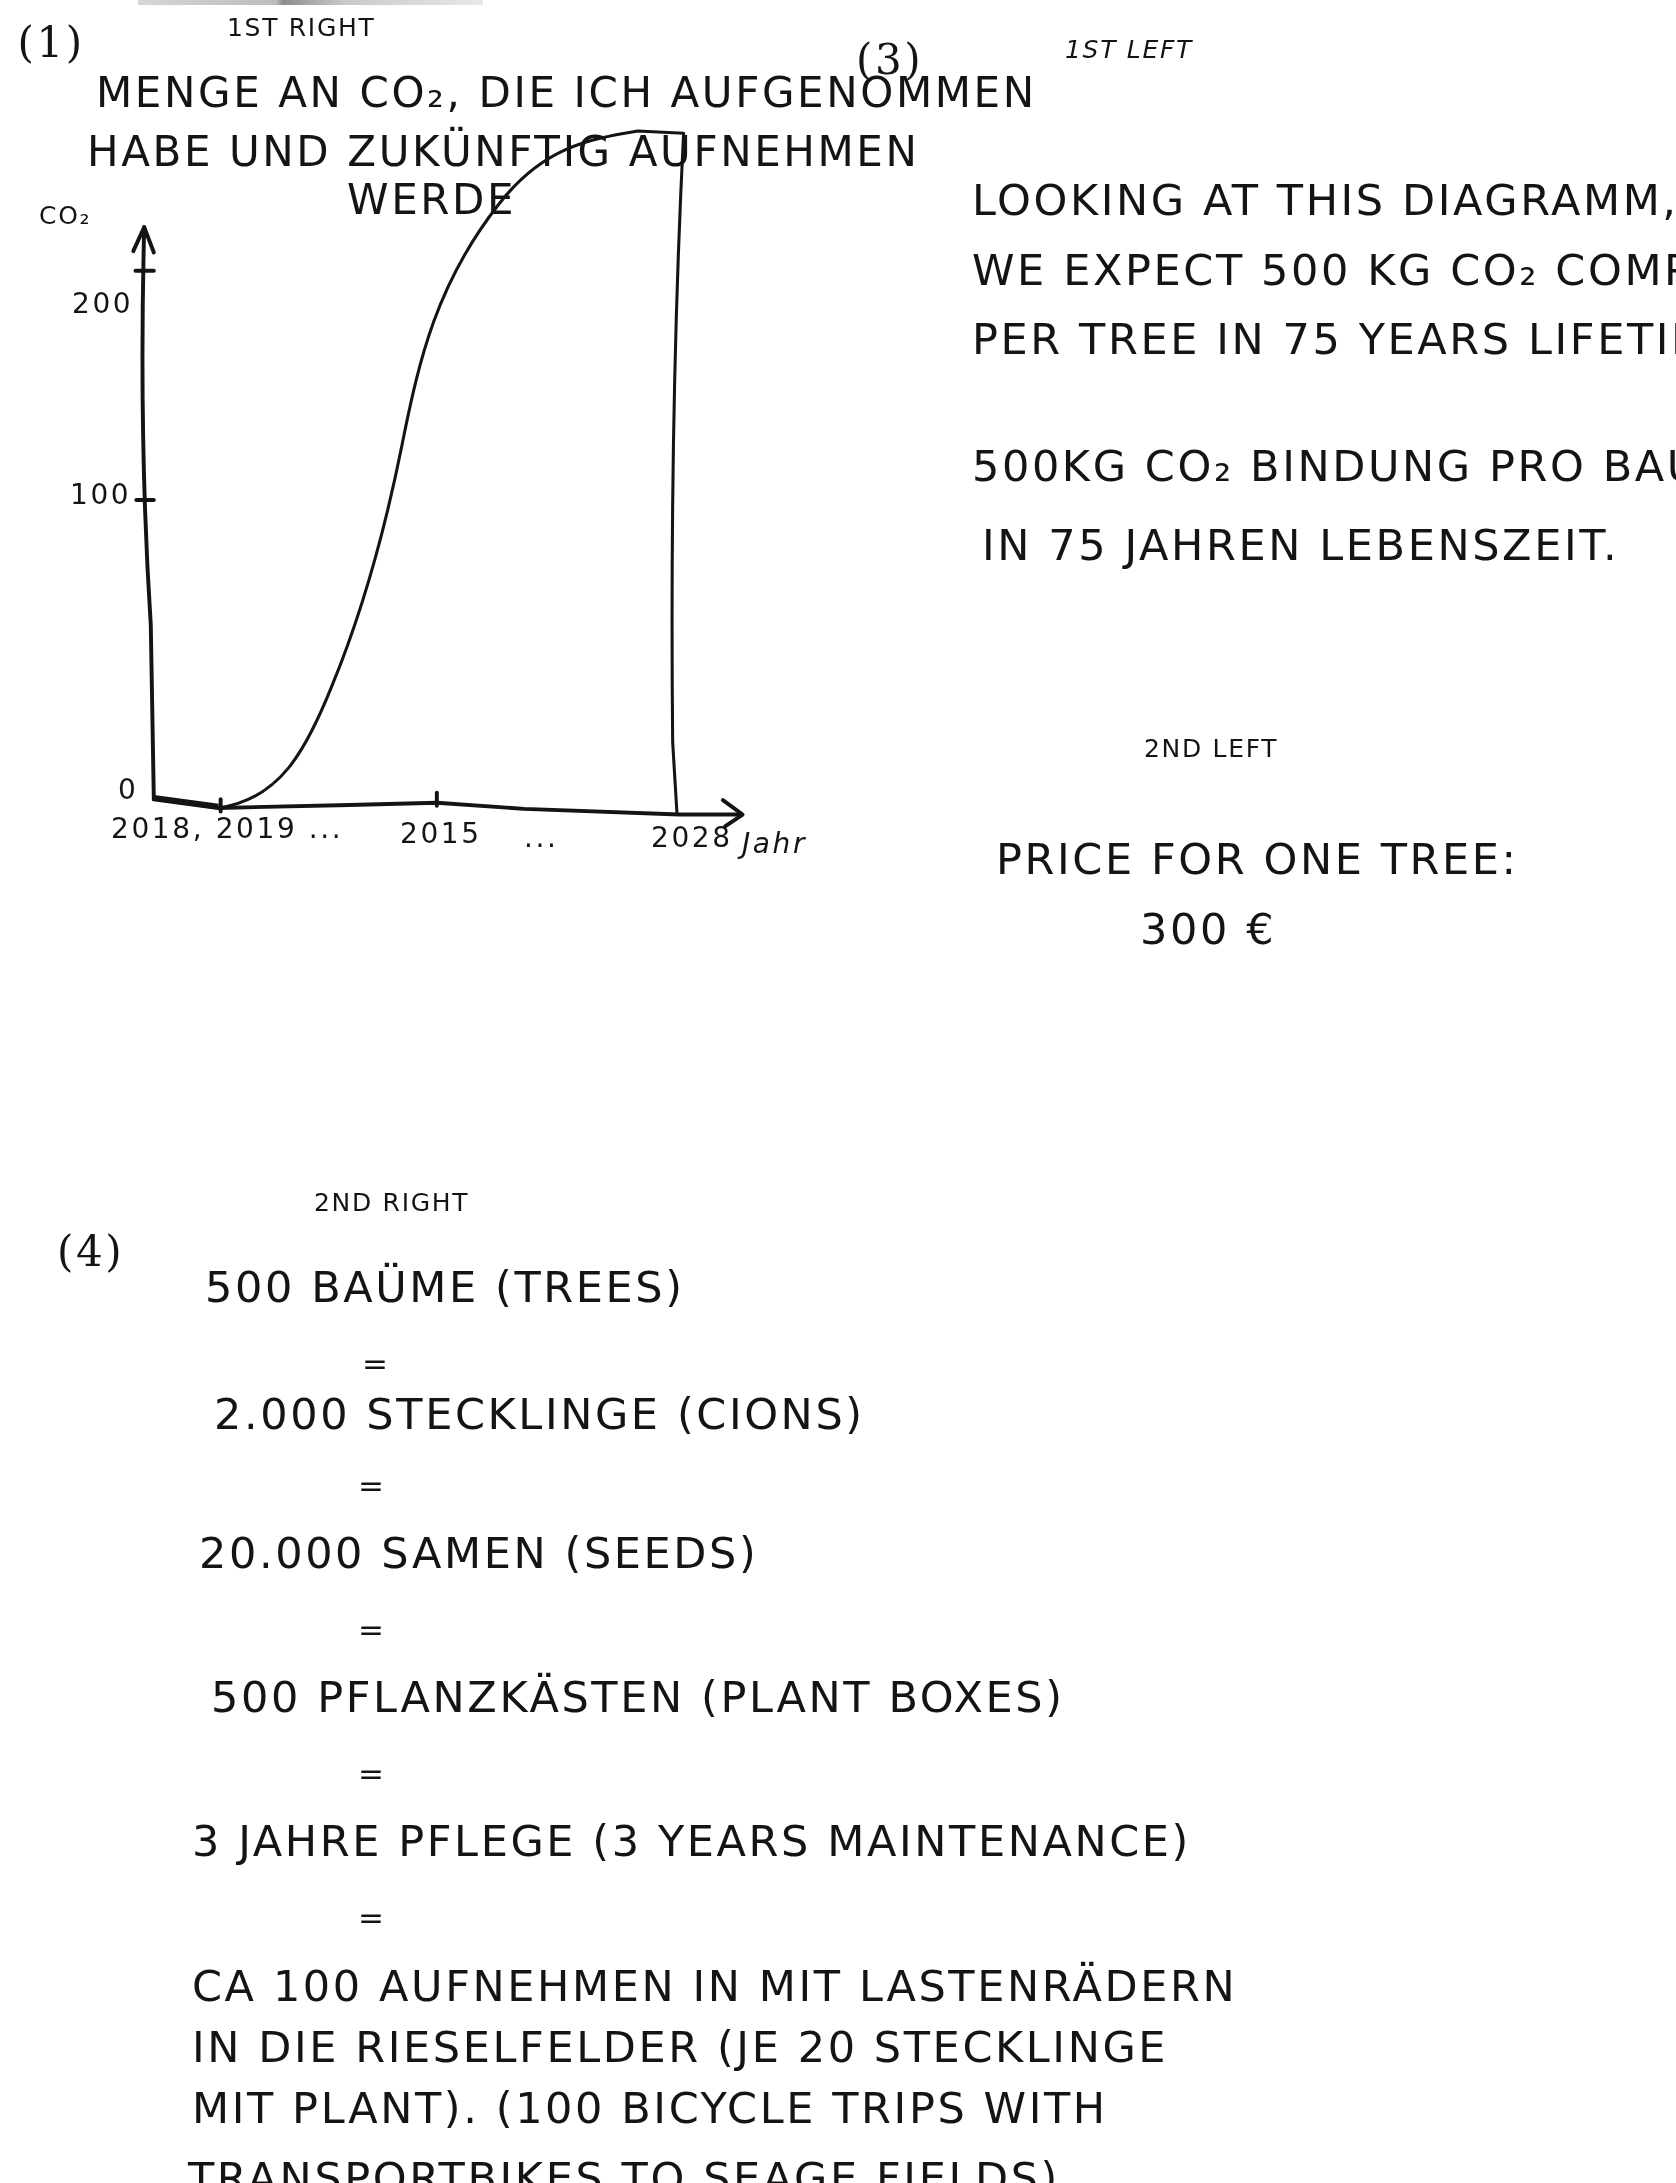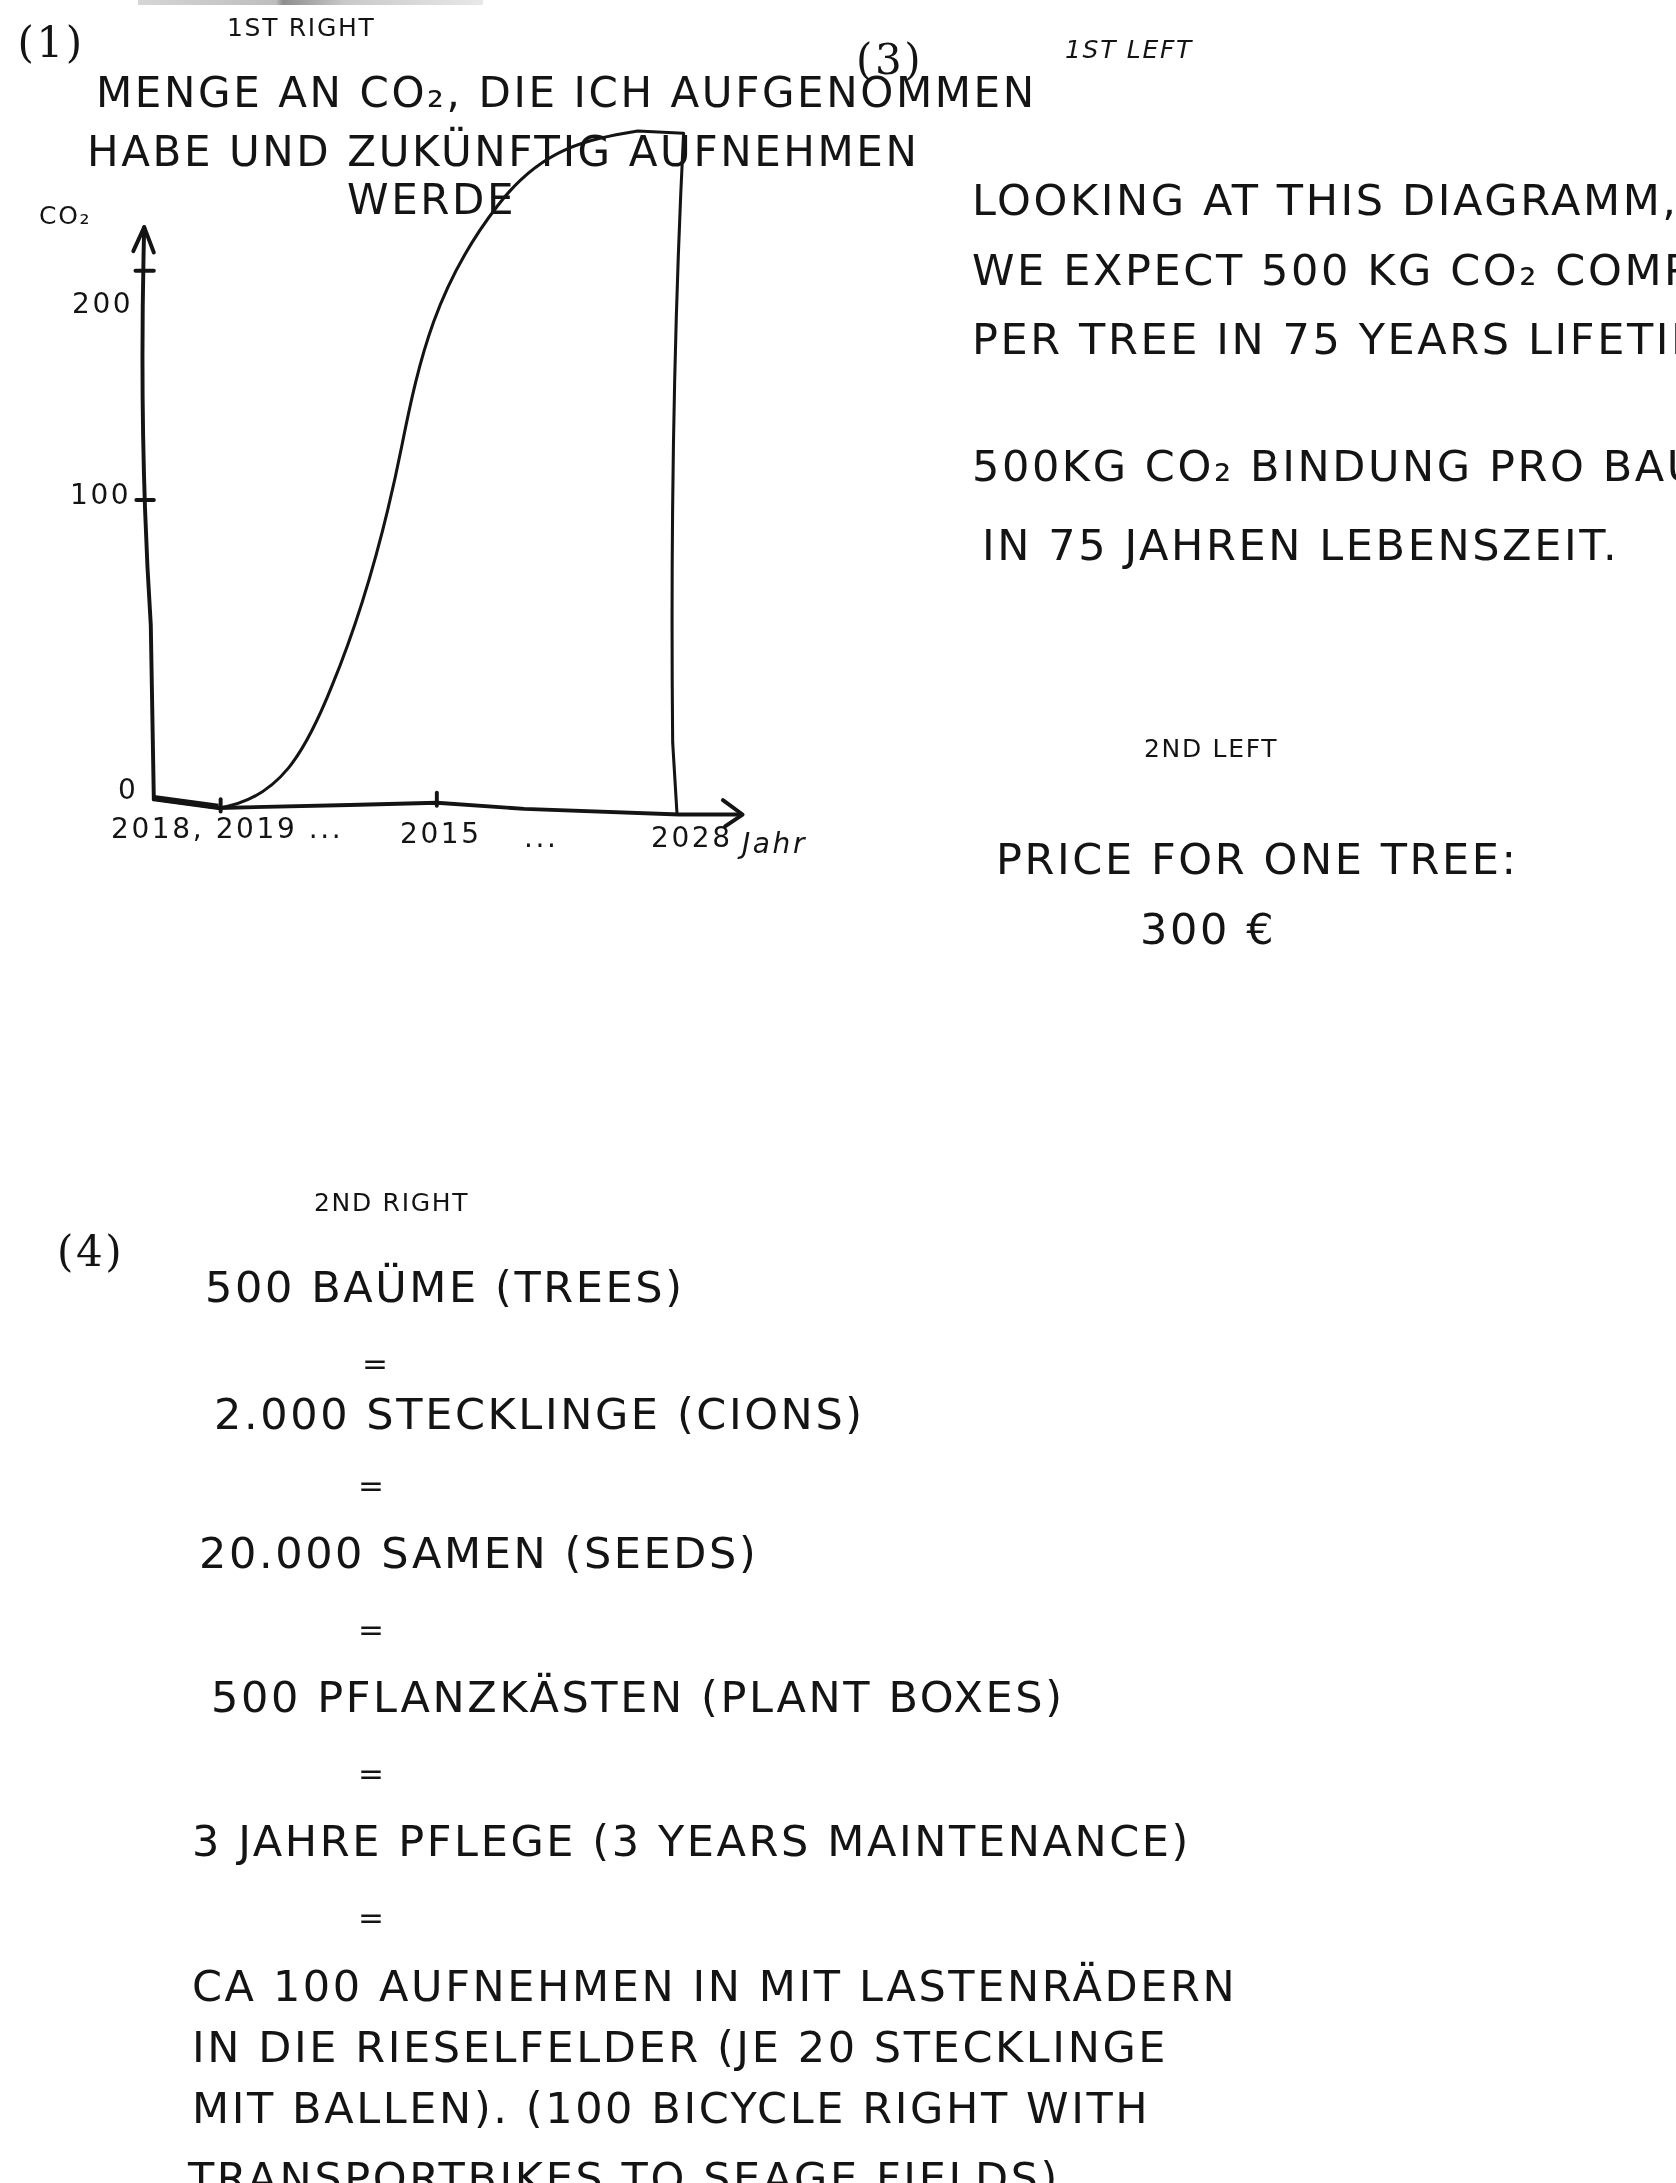--- a/index.html
+++ b/index.html
@@ -91,15 +91,15 @@
 <div class="hw eq" style="left:358px; top:1467px;">=</div>
 <div class="hw body" style="left:199px; top:1528px;">20.000 SAMEN (SEEDS)</div>
 <div class="hw eq" style="left:358px; top:1611px;">=</div>
 <div class="hw body" style="left:192px; top:1672px;margin-left:19px;">500 PFLANZKÄSTEN (PLANT BOXES)</div>
 <div class="hw eq" style="left:358px; top:1755px;">=</div>
 <div class="hw body" style="left:192px; top:1816px;">3 JAHRE PFLEGE (3 YEARS MAINTENANCE)</div>
 <div class="hw eq" style="left:358px; top:1899px;">=</div>
 
 <div class="hw body" style="left:192px; top:1961px;">CA 100 AUFNEHMEN IN MIT LASTENRÄDERN</div>
 <div class="hw body" style="left:192px; top:2022px;">IN DIE RIESELFELDER (JE 20 STECKLINGE</div>
-<div class="hw body" style="left:192px; top:2083px;">MIT BALLEN).   (100 BICYCLE RIGHT WITH</div>
+<div class="hw body" style="left:192px; top:2083px;">MIT PLANT).   (100 BICYCLE TRIPS WITH</div>
 <div class="hw body" style="left:188px; top:2153px;">TRANSPORTBIKES TO SEAGE FIELDS)</div>
 
 
 </body></html>

